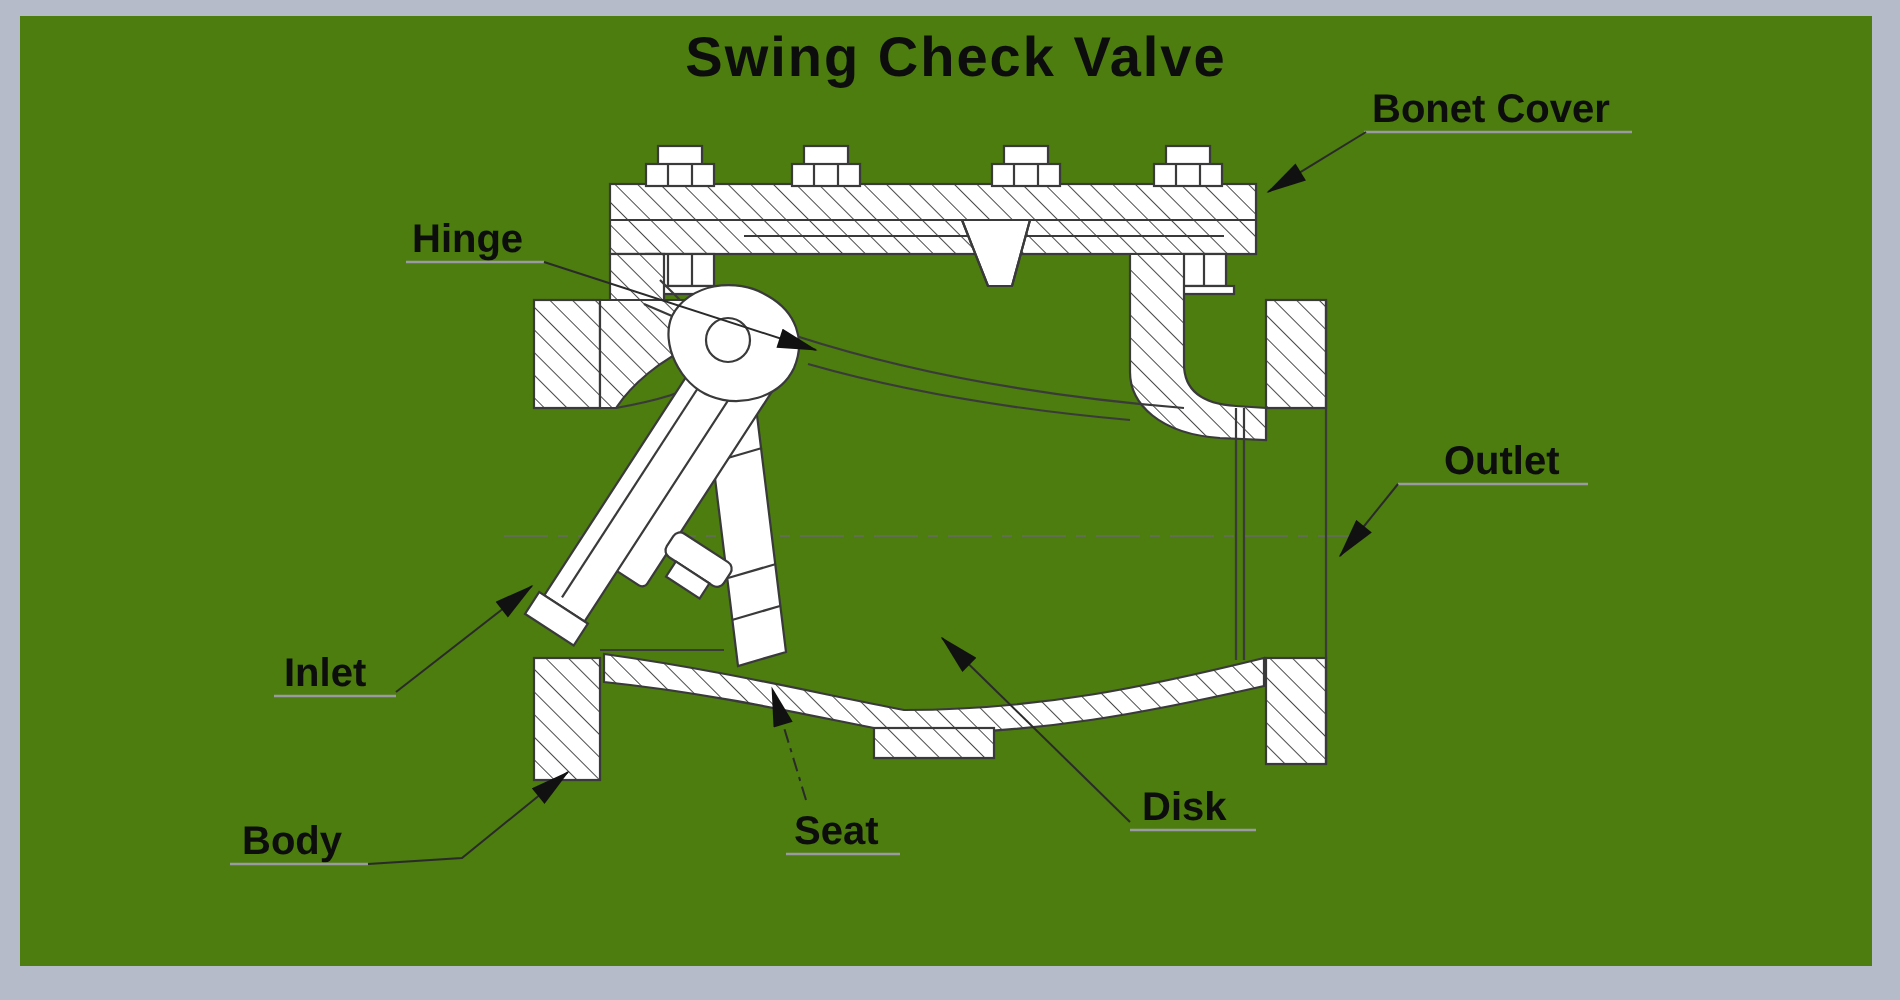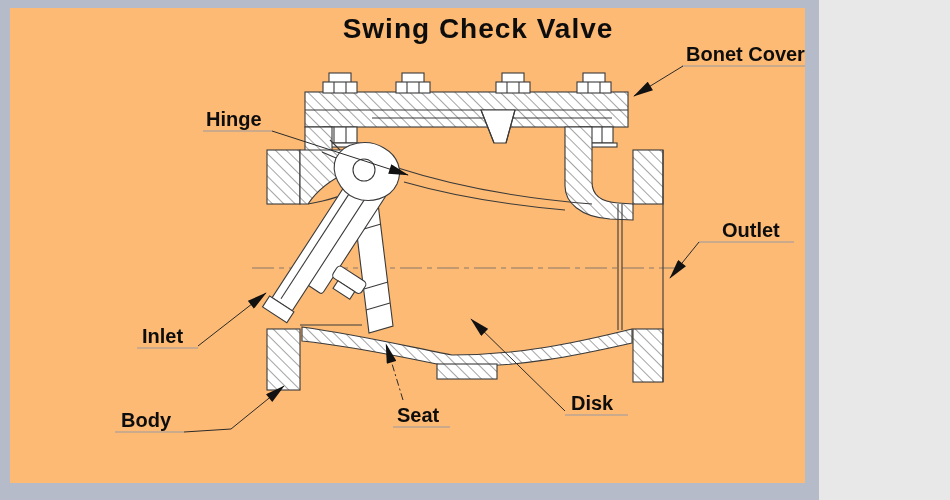--- a/index.html
+++ b/index.html
@@ -1,19 +1,19 @@
 <!DOCTYPE html>
 <html><head>
 <meta charset="utf-8">
 <style>
   html, body { margin: 0; padding: 0; background: #e8e8e8; }
   .stage {
     position: relative;
-    width: 819px; height: 500px;
-    background: #fdba74;
+    width: 950px; height: 500px;
+    background: #4d7c0f;
     overflow: hidden;
     font-family: "Liberation Sans", "DejaVu Sans", sans-serif;
   }
   .stage svg { position: absolute; left: 0; top: 0; display: block; }
   
   .frame {
     position: absolute; inset: 0;
     border-style: solid;
     border-color: #b5bbc9;
     border-top-width: 8px;

